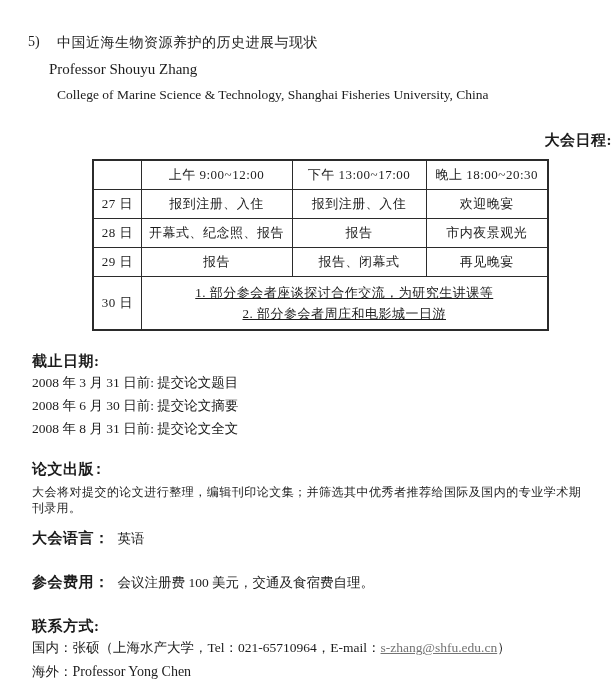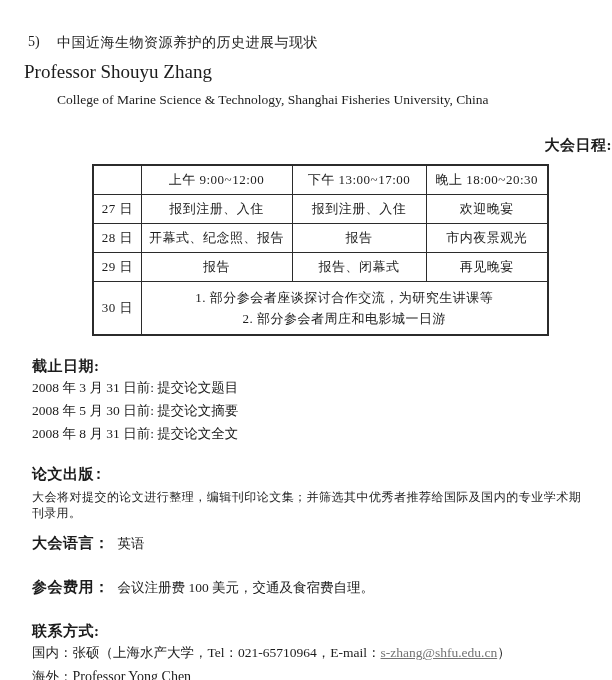--- a/index.html
+++ b/index.html
@@ -14,21 +14,21 @@
     position: relative;
     width: 612px; height: 680px;
     background: #ffffff;
     overflow: hidden;
   }
 
   
   .item5 { margin: 34px 0 0 28px; font-size: 14px; display: flex; }
   .item5 .num { width: 29px; flex: none; }
   .item5 .title { letter-spacing: 0.5px; }
-  .speaker-line { margin: 9px 0 0 24px; font-size: 19px; }
+  .speaker-line { margin: 9px 0 0 49px; font-size: 15px; }
   .affil-line   { margin: 9px 0 0 57px; font-size: 13.5px; }
 
   
   .sec-heading { font-weight: bold; font-size: 15px; letter-spacing: 0.5px; }
 
   .schedule-heading { margin: 28px 0 0 32px; text-align: right; }
 
   
   table.schedule {
     border-collapse: collapse;
@@ -42,21 +42,21 @@
     font-weight: normal;
     text-align: center;
     vertical-align: middle;
     padding: 5px 2px;
     height: 22px;
     letter-spacing: 0.5px;
     overflow: hidden;
     white-space: nowrap;
   }
   table.schedule td.merged { height: 44px; white-space: normal; }
-  table.schedule td.merged .mline { line-height: 21px; }
+  table.schedule td.merged .mline { line-height: 21px; text-decoration: underline; }
 
   .deadlines-heading { margin: 21px 0 0 32px; }
   .deadline-item { margin-left: 32px; font-size: 13.5px; line-height: 23px; }
   .deadline-item:first-of-type { margin-top: 5px; }
 
   .pub-heading { margin: 20px 0 0 32px; font-family: Liberation Mono, monospace; }
   .pub-body {
     margin: 5px 0 0 32px;
     width: 549px;
     font-size: 12px;
@@ -128,21 +128,21 @@
       <td class="merged" colspan="3">
         <div class="mline">1. 部分参会者座谈探讨合作交流，为研究生讲课等</div>
         <div class="mline">2. 部分参会者周庄和电影城一日游</div>
       </td>
     </tr>
   </tbody>
     </table>
 
   <div class="sec-heading deadlines-heading">截止日期:</div>
   <div class="deadline-item">2008 年 3 月 31 日前: 提交论文题目</div>
-  <div class="deadline-item">2008 年 5 月 30 日前: 提交论文摘要</div>
+  <div class="deadline-item">2008 年 6 月 30 日前: 提交论文摘要</div>
   <div class="deadline-item">2008 年 8 月 31 日前: 提交论文全文</div>
 
   <div class="sec-heading pub-heading">论文出版:</div>
   <div class="pub-body">大会将对提交的论文进行整理，编辑刊印论文集；并筛选其中优秀者推荐给国际及国内的专业学术期刊录用。</div>
 
   <div class="inline-sec lang-line">
     <span class="sec-heading">大会语言：</span><span>英语</span>
   </div>
 
   <div class="inline-sec fee-line">

